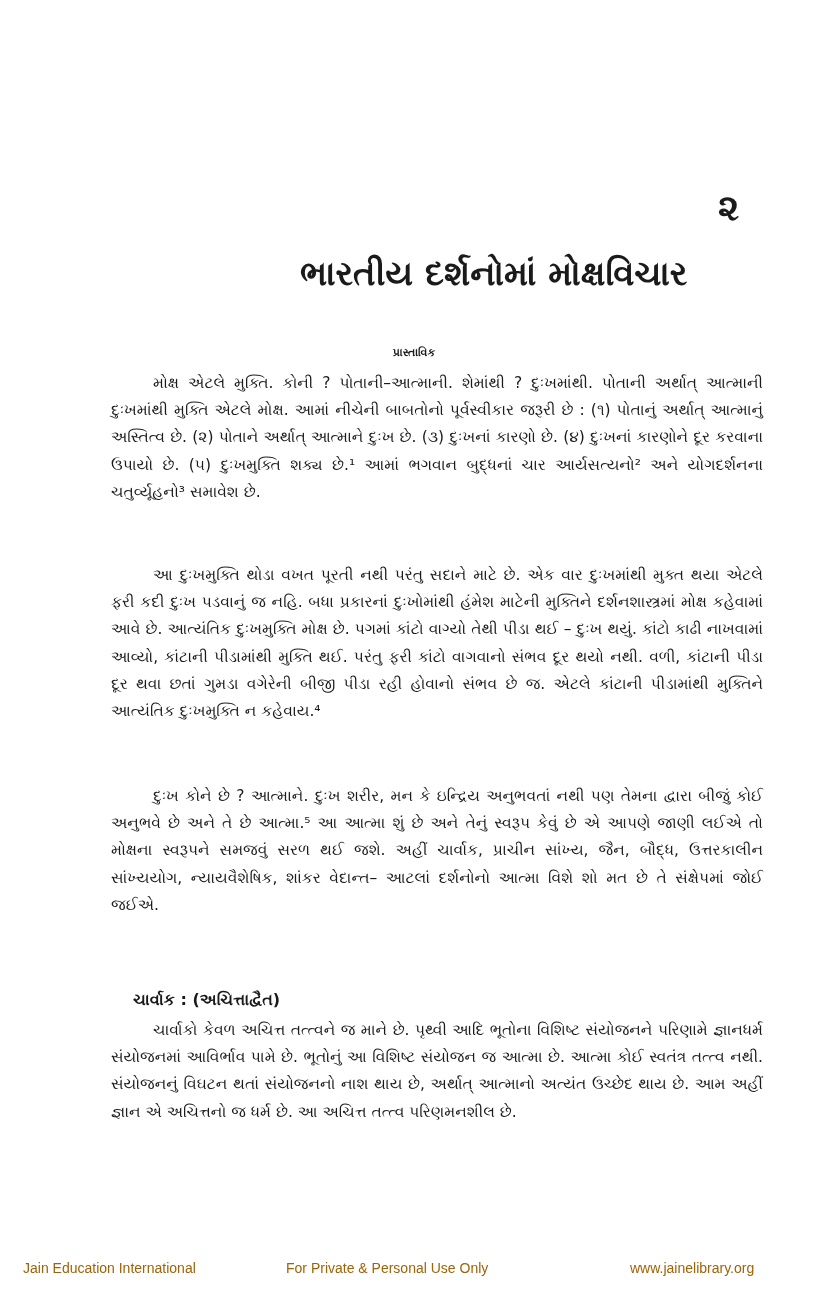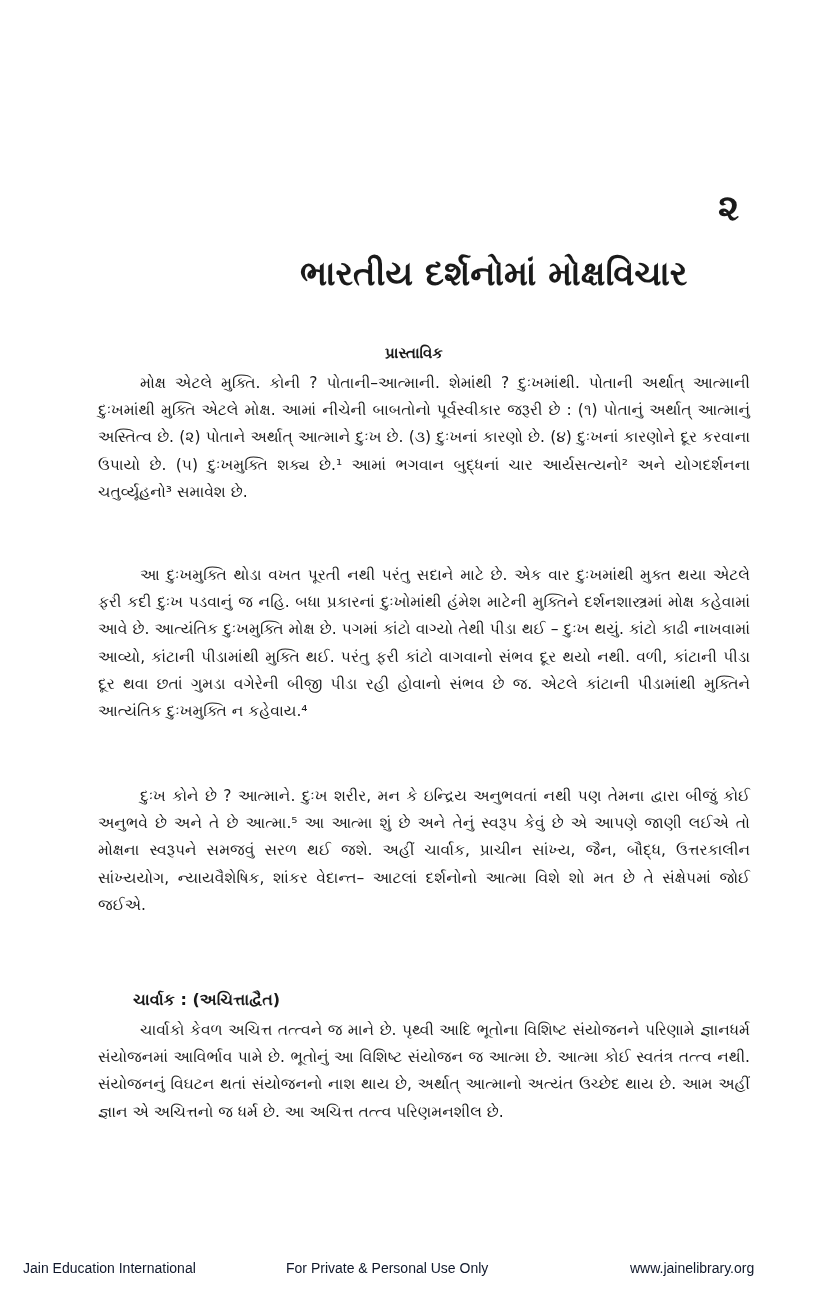--- a/index.html
+++ b/index.html
@@ -10,32 +10,32 @@
   .page { position: absolute; left: 0; top: 0; width: 828px; height: 1299px; }
   .chapter-num {
     position: absolute; left: 718px; top: 188px; font-size: 36px; font-weight: bold; line-height: 40px;
   }
   .chapter-title {
     position: absolute; left: 300px; top: 248px; width: 460px; 
     font-size: 34px; font-weight: bold; line-height: 50px; white-space: nowrap;
   }
   .section-heading {
     position: absolute; left: 0; width: 828px; text-align: center;
-    font-size: 15px; font-weight: bold; line-height: 22px;
+    font-size: 11px; font-weight: bold; line-height: 22px;
   }
   .sub-heading {
     position: absolute; left: 105px; font-size: 16px; font-weight: bold; line-height: 24px;
   }
   .para {
-    position: absolute; left: 98px; width: 652px; font-size: 15.5px; line-height: 27.2px;
+    position: absolute; left: 111px; width: 652px; font-size: 15.5px; line-height: 27.2px;
     text-align: justify; text-indent: 42px; margin: 0;
   }
   .footer {
     position: absolute; top: 1258px; font-family: "Liberation Sans", sans-serif; font-size: 14px;
-    color: #0f172a; line-height: 20px; white-space: nowrap;
+    color: #a16207; line-height: 20px; white-space: nowrap;
   }
 </style>
 </head>
 <body>
 
 <div class="page">
   <div class="chapter-num">૨</div>
   <div class="chapter-title">ભારતીય દર્શનોમાં મોક્ષવિચાર</div>
 
   <div class="section-heading" style="top:342px;">પ્રાસ્તાવિક</div>

